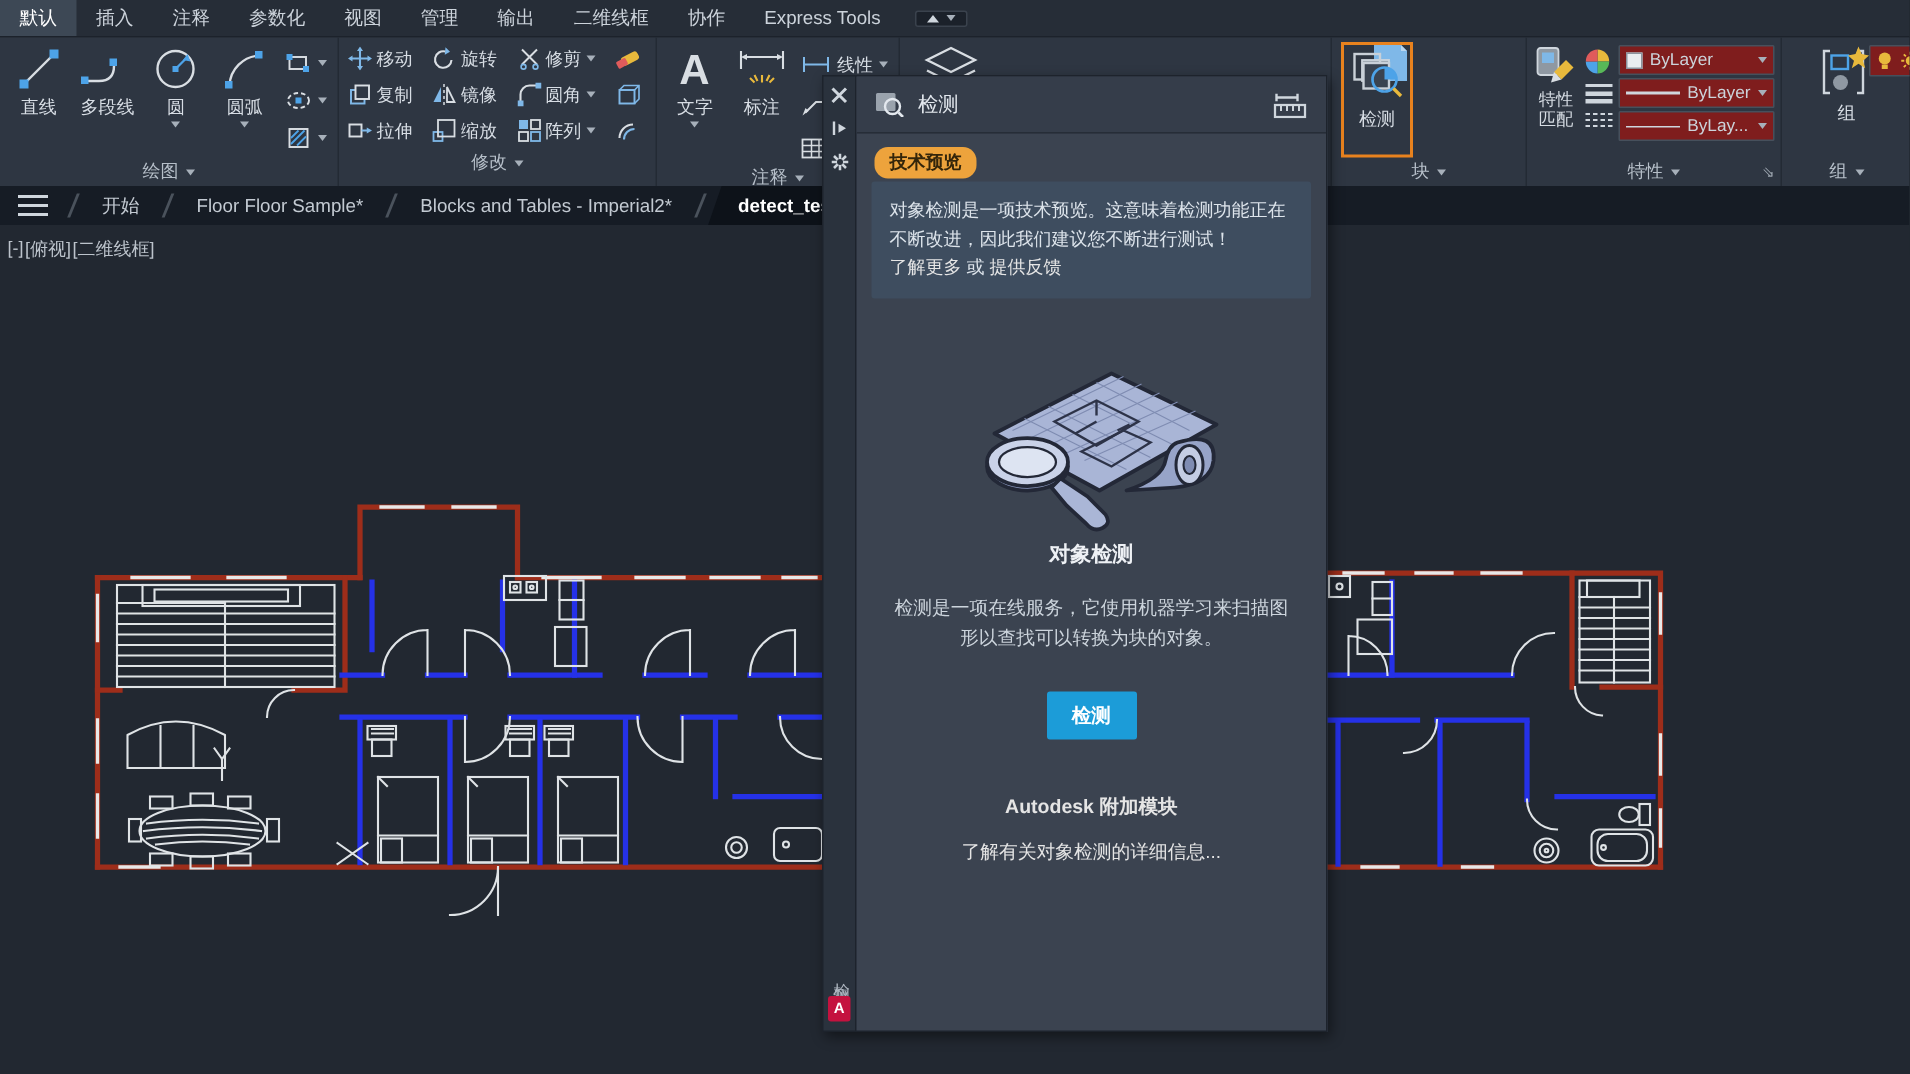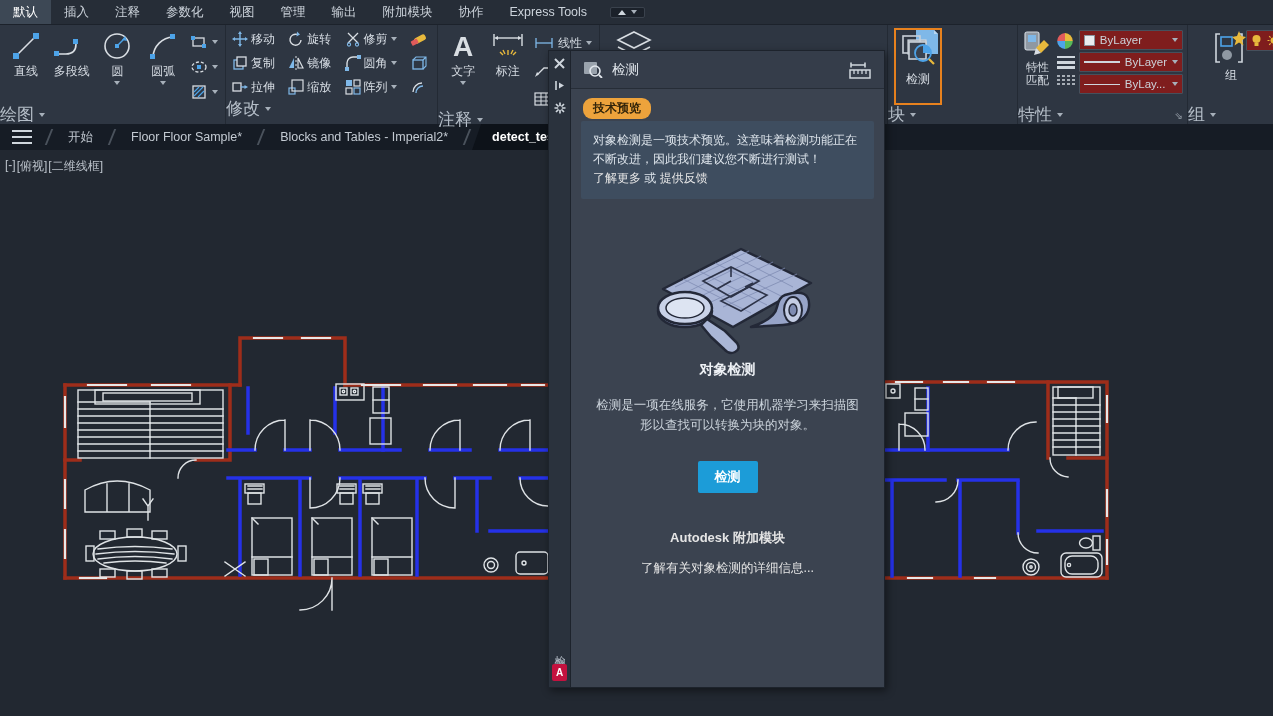--- a/index.html
+++ b/index.html
@@ -11,21 +11,21 @@
   .mtab{padding:0 13px;display:flex;align-items:center;cursor:default;white-space:nowrap}
   .mtab.active{background:#3d4855;color:#fff}
   .mcaret-box{margin-left:10px;align-self:center;background:#1b212a;border:1px solid #3a424d;border-radius:2px;padding:2px 7px;display:flex;gap:5px;align-items:center}
   .caret-up{width:0;height:0;border-left:4px solid transparent;border-right:4px solid transparent;border-bottom:5px solid #cfd6dd}
   .tri{width:0;height:0;border-left:3.5px solid transparent;border-right:3.5px solid transparent;border-top:4px solid #a7b0ba;display:inline-block}
 
   
   .ribbon{height:99px;background:#2e3642;display:flex;position:relative}
   .rpanel{position:relative;border-right:1px solid #232a34;display:flex;flex-direction:column;flex:0 0 auto}
   .rbody{flex:1;display:flex;padding:2px 4px 0;gap:2px}
-  .rlabel{height:19px;display:flex;align-items:center;gap:5px;font-size:17px;color:#b6bfc9}
+  .rlabel{height:19px;display:flex;align-items:center;justify-content:center;gap:5px;font-size:12px;color:#b6bfc9}
   .bigbtn{width:47px;display:flex;flex-direction:column;align-items:center;gap:1px;padding-top:3px;font-size:12px;color:#d7dde4;cursor:default}
   .bigbtn svg{flex:0 0 auto}
   .smallcol{display:flex;flex-direction:column;justify-content:flex-start;padding-top:4px;gap:3px}
   .smallbtn{display:flex;align-items:center;gap:4px;font-size:12px;color:#d7dde4;height:22px;padding:0 3px;cursor:default;white-space:nowrap}
   .modgrid{display:grid;grid-template-columns:auto auto auto auto;grid-auto-rows:24px;column-gap:10px;align-items:center;padding:2px 6px 0}
   .modcell{display:flex;align-items:center;gap:3px;font-size:12px;color:#d7dde4;white-space:nowrap}
   .expander{position:absolute;right:4px;bottom:3px;color:#9aa3ad;font-size:10px}
 
   .rdd{height:20px;background:#7f1d1d;border:1px solid #46505c;border-radius:1px;display:flex;align-items:center;font-size:11.5px;color:#ccd3da;padding:0 4px;gap:5px}
   .rdd .tri{margin-left:auto}
@@ -76,21 +76,21 @@
 <body>
 
 <div class="menubar">
   <div class="mtab active">默认</div>
   <div class="mtab">插入</div>
   <div class="mtab">注释</div>
   <div class="mtab">参数化</div>
   <div class="mtab">视图</div>
   <div class="mtab">管理</div>
   <div class="mtab">输出</div>
-  <div class="mtab">附加模块</div>
+  <div class="mtab">二维线框</div>
   <div class="mtab">协作</div>
   <div class="mtab">Express Tools</div>
   <div class="mcaret-box">
     <span class="caret-up"></span>
     <span class="tri"></span>
   </div>
 </div>
 
 <div class="ribbon">
 

